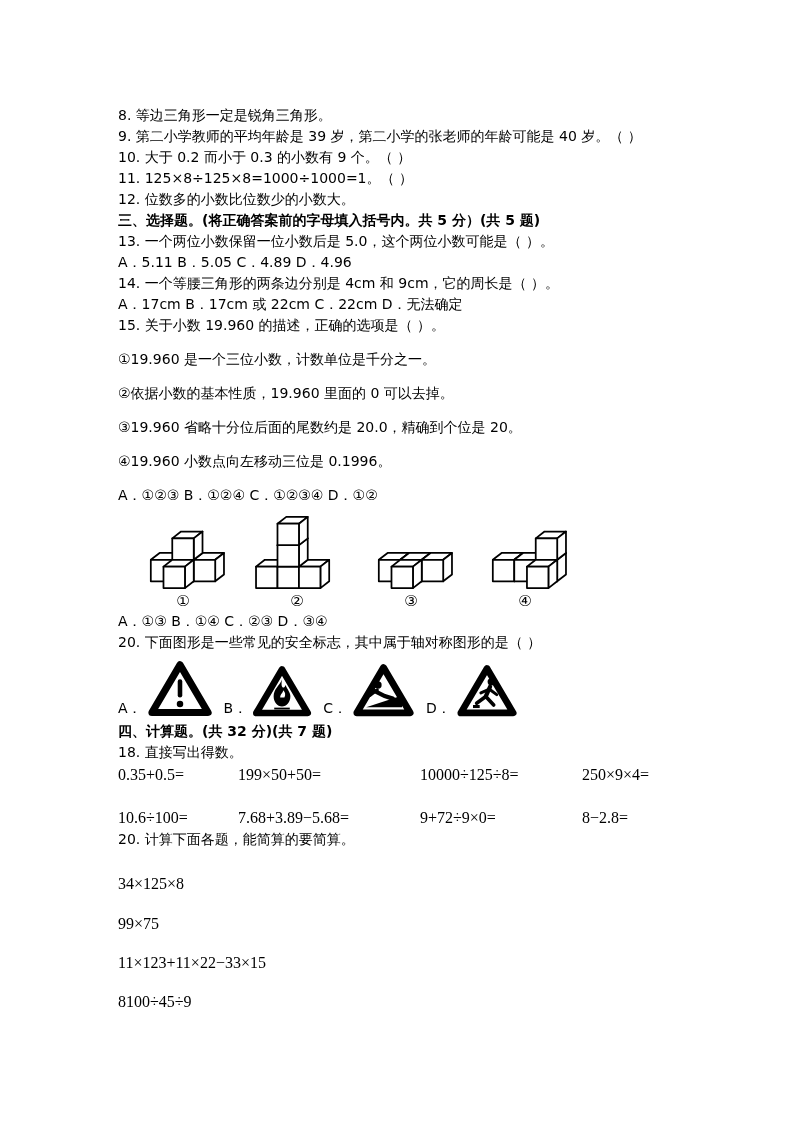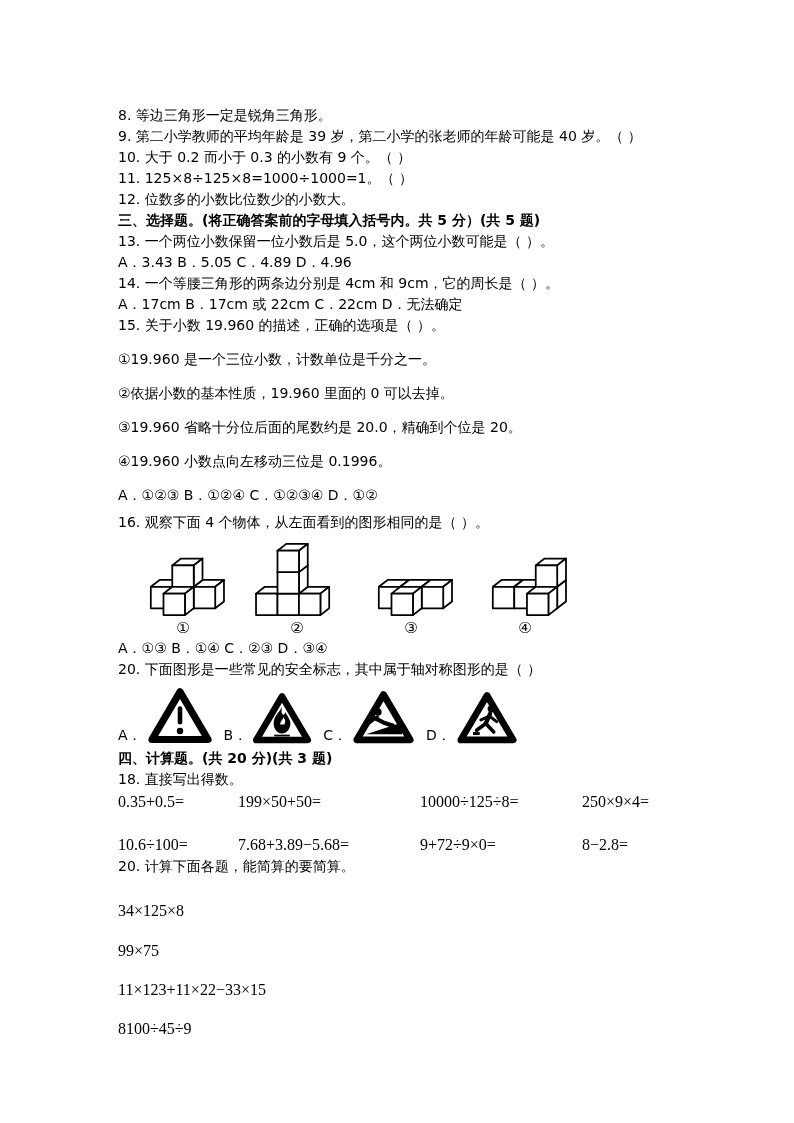--- a/index.html
+++ b/index.html
@@ -40,30 +40,29 @@
 <div class="doc">
 
   <div class="line">8. 等边三角形一定是锐角三角形。</div>
   <div class="line">9. 第二小学教师的平均年龄是 39 岁，第二小学的张老师的年龄可能是 40 岁。（  ）</div>
   <div class="line">10. 大于 0.2 而小于 0.3 的小数有 9 个。（    ）</div>
   <div class="line">11. 125×8÷125×8=1000÷1000=1。（    ）</div>
   <div class="line">12. 位数多的小数比位数少的小数大。</div>
 
   <div class="line heading">三、选择题。(将正确答案前的字母填入括号内。共 5 分）(共 5 题)</div>
   <div class="line">13. 一个两位小数保留一位小数后是 5.0，这个两位小数可能是（      ）。</div>
-  <div class="line">A．3.43 B．5.05 C．4.89 D．4.96</div>
+  <div class="line">A．5.11 B．5.05 C．4.89 D．4.96</div>
   <div class="line">14. 一个等腰三角形的两条边分别是 4cm 和 9cm，它的周长是（   ）。</div>
   <div class="line">A．17cm B．17cm 或 22cm C．22cm D．无法确定</div>
   <div class="line">15. 关于小数 19.960 的描述，正确的选项是（       ）。</div>
   <div class="line spaced">①19.960 是一个三位小数，计数单位是千分之一。</div>
   <div class="line spaced">②依据小数的基本性质，19.960 里面的 0 可以去掉。</div>
   <div class="line spaced">③19.960 省略十分位后面的尾数约是 20.0，精确到个位是 20。</div>
   <div class="line spaced">④19.960 小数点向左移动三位是 0.1996。</div>
   <div class="line spaced">A．①②③ B．①②④ C．①②③④ D．①②</div>
-  <div class="line" style="margin-top:6px;">16. 观察下面 4 个物体，从左面看到的图形相同的是（      ）。</div>
 
   <div class="cube-row">
     <div class="cube-fig">
       <svg width="90" height="80" viewBox="0 0 92 82">
           <polygon points="13,49 22,42 44,42 35,49" fill="#fff" stroke="#000" stroke-width="1.8" stroke-linejoin="round"></polygon>
           <polygon points="35,49 44,42 44,64 35,71" fill="#fff" stroke="#000" stroke-width="1.8" stroke-linejoin="round"></polygon>
           <polygon points="13,49 35,49 35,71 13,71" fill="#fff" stroke="#000" stroke-width="1.8" stroke-linejoin="round"></polygon>
           <polygon points="35,49 44,42 66,42 57,49" fill="#fff" stroke="#000" stroke-width="1.8" stroke-linejoin="round"></polygon>
           <polygon points="57,49 66,42 66,64 57,71" fill="#fff" stroke="#000" stroke-width="1.8" stroke-linejoin="round"></polygon>
           <polygon points="35,49 57,49 57,71 35,71" fill="#fff" stroke="#000" stroke-width="1.8" stroke-linejoin="round"></polygon>
@@ -167,21 +166,21 @@
     <svg width="64" height="56" viewBox="0 0 100 92">
       <polygon points="50,9 93,82 7,82" fill="#fff" stroke="#000" stroke-width="11" stroke-linejoin="round"></polygon>
       <circle cx="57" cy="31" r="6" fill="#000"></circle>
       <path d="M55 39 L48 55" stroke="#000" stroke-width="7" fill="none" stroke-linecap="round"></path>
       <path d="M48 55 L33 66 M48 55 L61 69" stroke="#000" stroke-width="6" fill="none" stroke-linecap="round"></path>
       <path d="M54 43 L40 49 M54 43 L66 52" stroke="#000" stroke-width="5" fill="none" stroke-linecap="round"></path>
       <rect x="27" y="69" width="11" height="5" fill="#000"></rect>
     </svg>
   </div>
 
-  <div class="line heading">四、计算题。(共 20 分)(共 3 题)</div>
+  <div class="line heading">四、计算题。(共 32 分)(共 7 题)</div>
   <div class="line">18. 直接写出得数。</div>
 
   <div class="calc-row r1">
     <span>0.35+0.5=</span>
     <span>199×50+50=</span>
     <span>10000÷125÷8=</span>
     <span>250×9×4=</span>
   </div>
   <div class="calc-row r2">
     <span>10.6÷100=</span>

